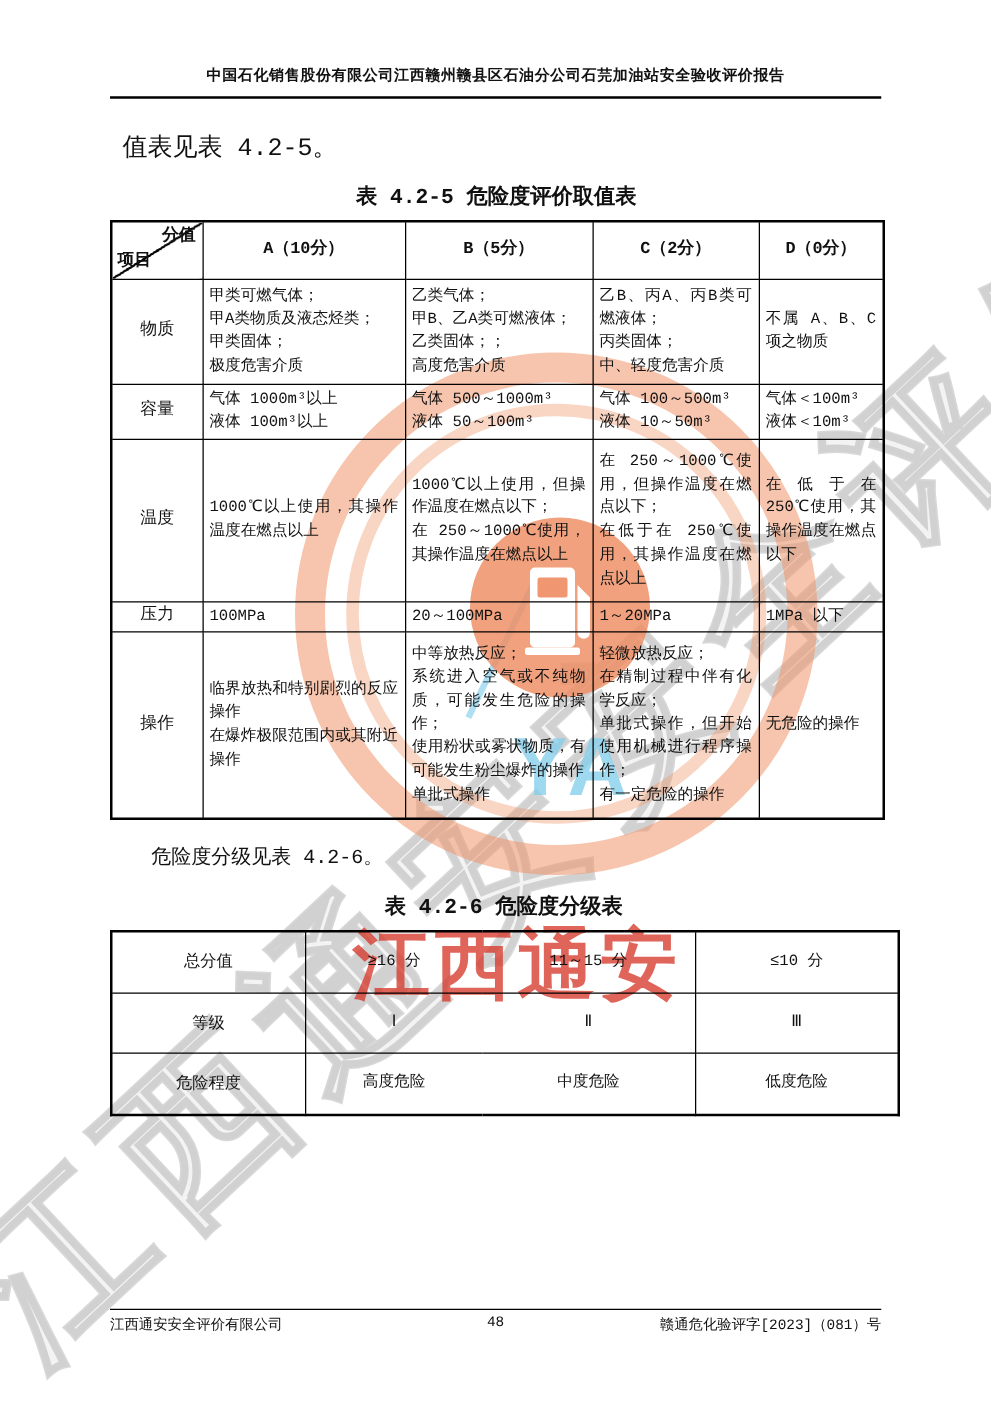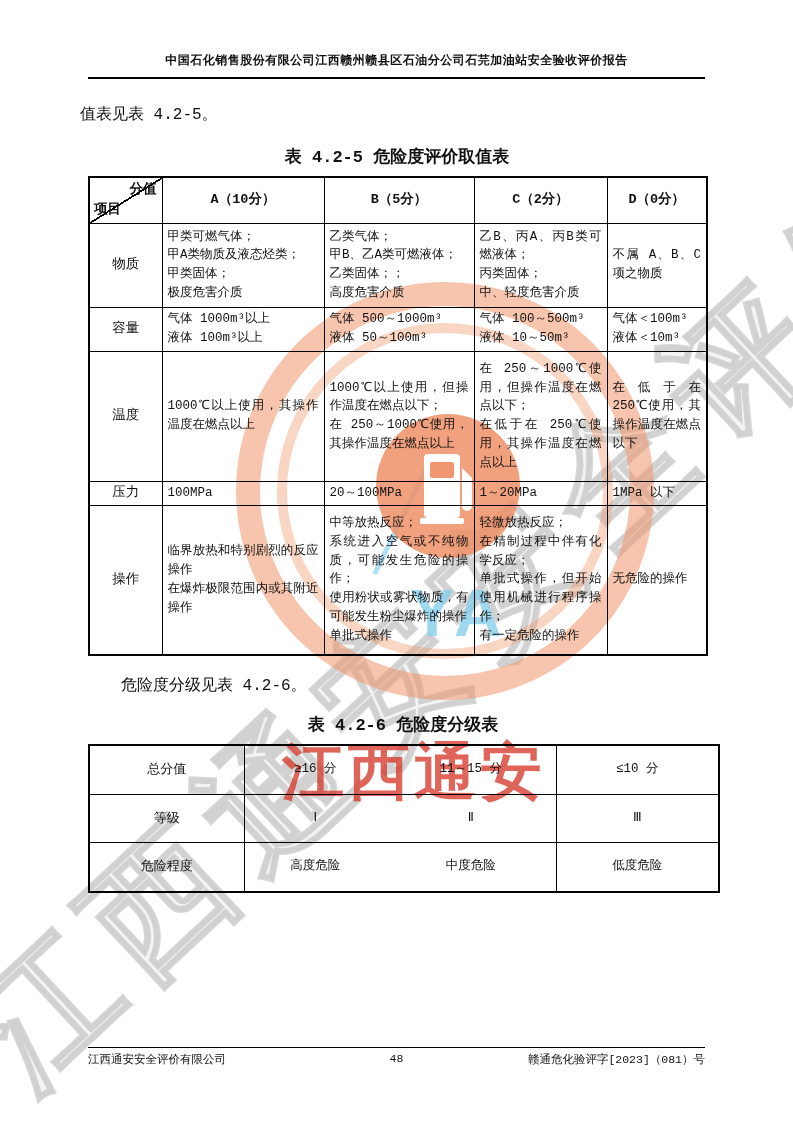--- a/index.html
+++ b/index.html
@@ -26,21 +26,21 @@
     background:rgba(132,206,236,0.65);transform:rotate(26deg);}
   .wm-blue{position:absolute;left:362px;top:575px;font-size:66px;font-weight:700;
     letter-spacing:6px;color:rgba(132,206,236,0.78);font-family:"Liberation Sans", sans-serif;margin-left:48px;}
   .wm-red{position:absolute;left:282px;top:730px;font-size:62px;font-weight:700;
     letter-spacing:4px;color:rgba(214,56,44,0.78);font-family:"Liberation Sans", sans-serif;}
 
   
   .doc-header{position:absolute;z-index:1;left:0;top:52px;width:793px;text-align:center;
     font-size:12px;font-weight:600;letter-spacing:0.5px;}
   .header-rule{position:absolute;z-index:1;left:88px;top:77px;width:617px;height:2px;background:#000;}
-  .intro{position:absolute;z-index:1;left:80px;top:104px;font-size:16px;text-align:center;}
+  .intro{position:absolute;z-index:1;left:98px;top:104px;font-size:20px;text-align:center;}
   .caption{position:absolute;z-index:1;text-align:center;font-size:17px;font-weight:700;}
   .c1{left:88px;top:145px;width:618px;}
   .c2{left:88px;top:713px;width:630px;}
   .mid{position:absolute;z-index:1;left:121px;top:675px;font-size:16px;}
 
   table{border-collapse:collapse;table-layout:fixed;position:absolute;z-index:1;background:transparent;}
   #t1{left:88px;top:176px;width:618px;border:2.5px solid #000;padding-left:20px;}
   #t2{left:88px;top:744px;width:630px;border:2px solid #000;}
   #t1 th,#t1 td,#t2 th,#t2 td{border:1px solid #000;font-weight:normal;
     font-size:12.5px;line-height:1.5;vertical-align:middle;box-sizing:border-box;}

